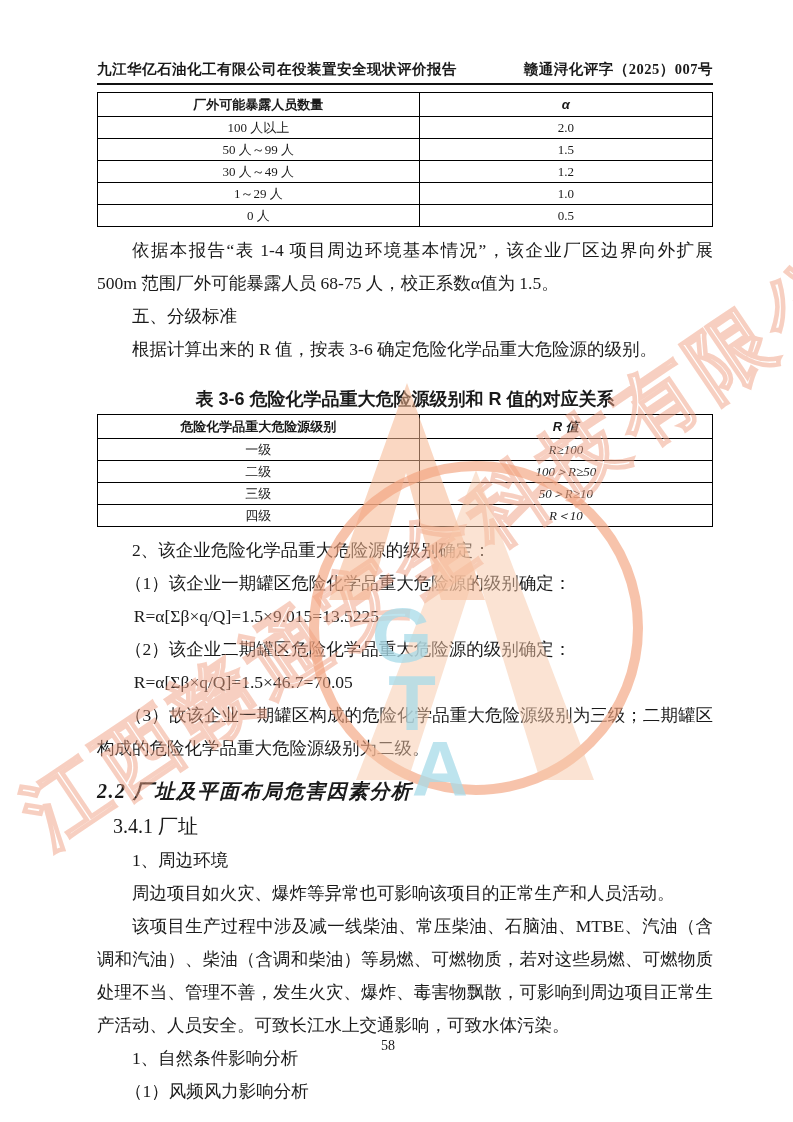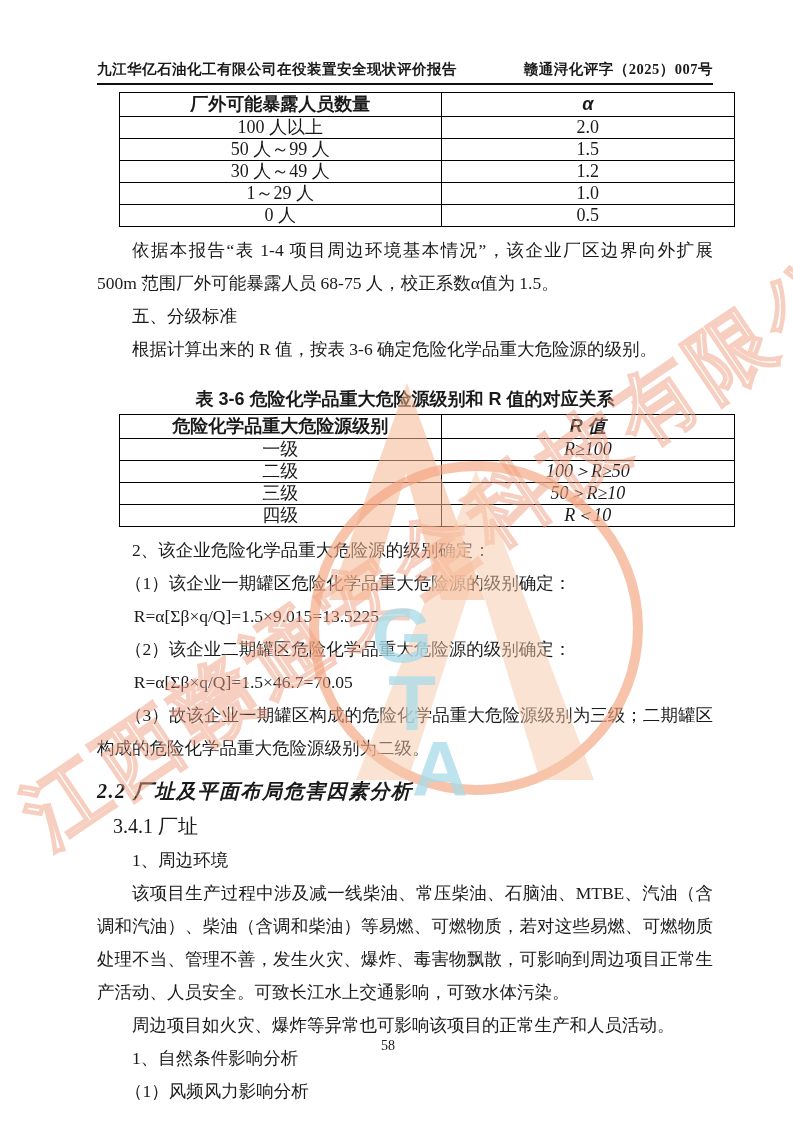--- a/index.html
+++ b/index.html
@@ -19,23 +19,22 @@
     display:flex;justify-content:space-between;align-items:flex-end;
     font-size:14.5px;font-weight:bold;
     padding-bottom:4px;border-bottom:2px solid #111;gap:16px;
   }
   .doc-header .hl{letter-spacing:.5px;}
   .doc-header .hr{letter-spacing:.5px;}
 
   
   table.doc-table{
     width:100%;border-collapse:collapse;table-layout:fixed;
-    font-size:18px;margin-top:7px;
+    font-size:13px;margin-top:7px;
     border:1.5px solid #000;
-    margin-left:22px;
   }
   table.doc-table td{
     border:1px solid #000;text-align:center;vertical-align:middle;
     height:21px;line-height:21px;padding:0 2px;overflow:hidden;white-space:nowrap;
   }
   table.doc-table tr.head td{
     font-weight:bold;height:23px;line-height:23px;
     font-family:"Liberation Sans","DejaVu Sans",sans-serif;
   }
   td.c1{width:51.5%;}
@@ -168,20 +167,20 @@
     <p class="body item">（1）该企业一期罐区危险化学品重大危险源的级别确定：</p>
     <p class="body formula">R=α[Σβ×q/Q]=1.5×9.015=13.5225</p>
     <p class="body item">（2）该企业二期罐区危险化学品重大危险源的级别确定：</p>
     <p class="body formula">R=α[Σβ×q/Q]=1.5×46.7=70.05</p>
     <p class="body item">（3）故该企业一期罐区构成的危险化学品重大危险源级别为三级；二期罐区构成的危险化学品重大危险源级别为二级。</p>
 
     <h2 class="sec">2.2 厂址及平面布局危害因素分析</h2>
     <h3 class="sec">3.4.1 厂址</h3>
 
     <p class="body">1、周边环境</p>
+    <p class="body">周边项目如火灾、爆炸等异常也可影响该项目的正常生产和人员活动。</p>
     <p class="body">该项目生产过程中涉及减一线柴油、常压柴油、石脑油、MTBE、汽油（含调和汽油）、柴油（含调和柴油）等易燃、可燃物质，若对这些易燃、可燃物质处理不当、管理不善，发生火灾、爆炸、毒害物飘散，可影响到周边项目正常生产活动、人员安全。可致长江水上交通影响，可致水体污染。</p>
-    <p class="body">周边项目如火灾、爆炸等异常也可影响该项目的正常生产和人员活动。</p>
     <p class="body">1、自然条件影响分析</p>
     <p class="body item">（1）风频风力影响分析</p>
   </div>
 
   <div class="page-number">58</div>
 </div>
 
 </body></html>

